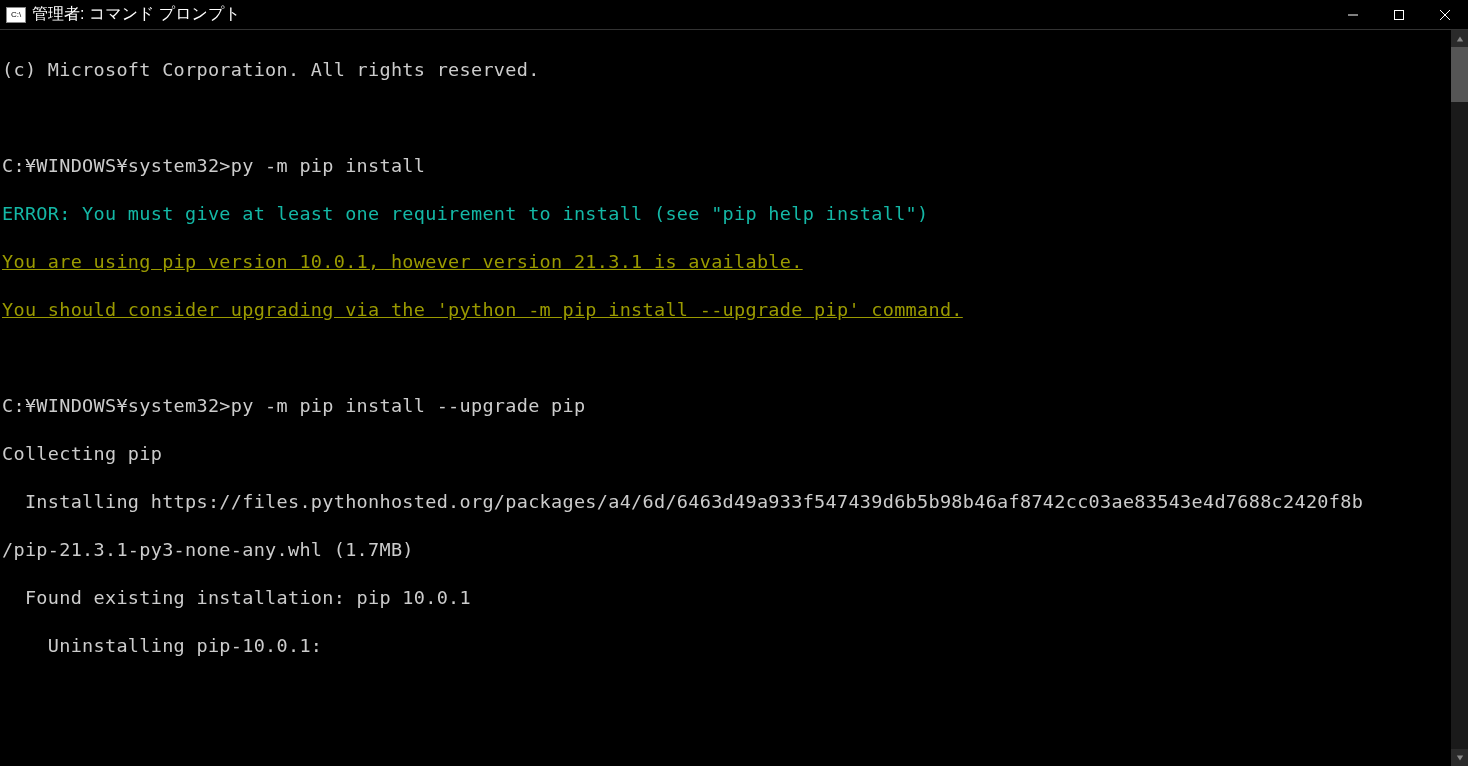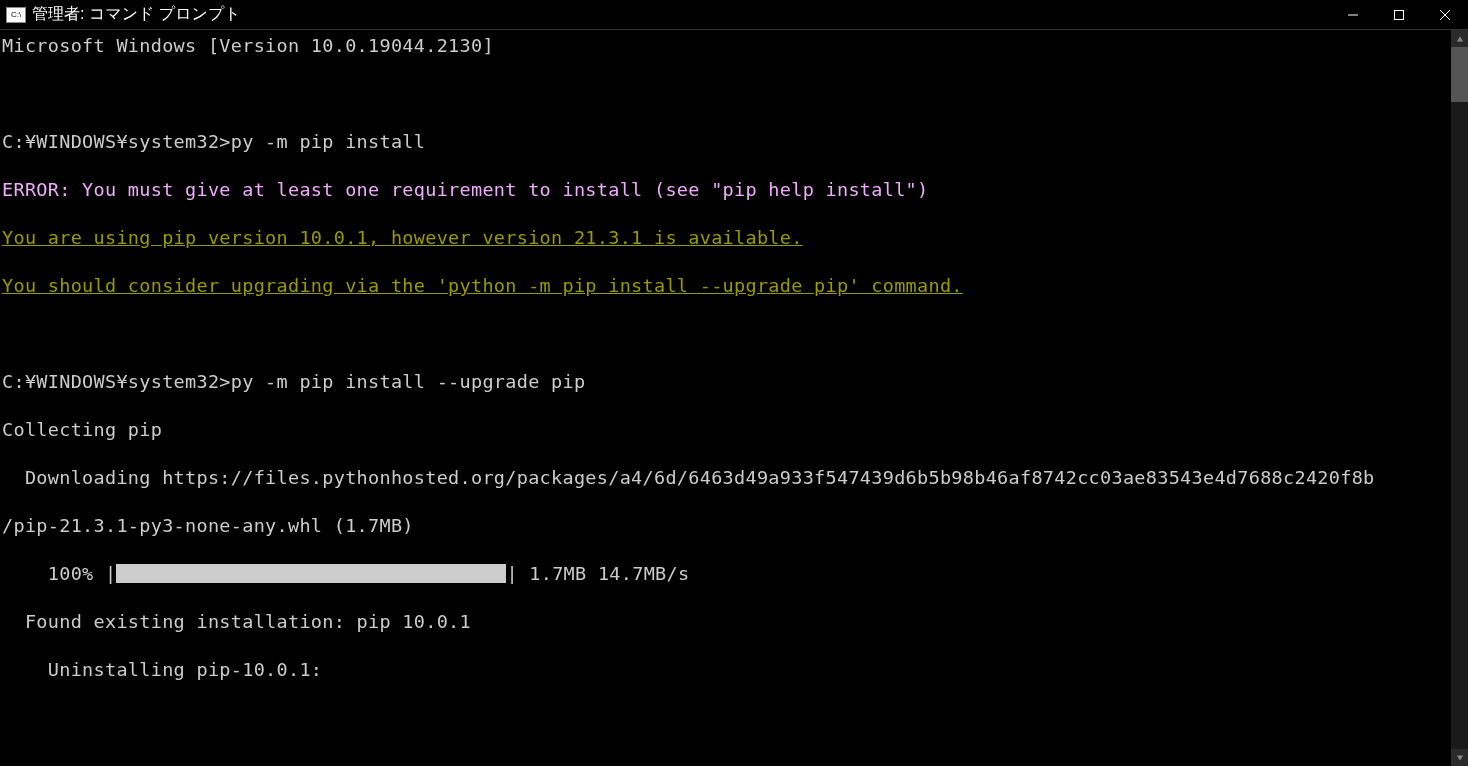--- a/index.html
+++ b/index.html
@@ -114,21 +114,21 @@
       top: 0;
       left: 0;
       right: 0;
       height: 55px;
       background: #555;
     }
     .line {
       display: block;
     }
     .red {
-      color: #f0abfc;
+      color: #14b8a6;
     }
     .yellow {
       color: #9a9a00;
       text-decoration: underline;
     }
     .white {
       color: #cccccc;
     }
     .progress-bar {
       display: inline-block;
@@ -163,32 +163,32 @@
     <div class="titlebar-btn close">
       <svg viewBox="0 0 10 10">
           <line x1="0" y1="0" x2="10" y2="10"></line>
           <line x1="10" y1="0" x2="0" y2="10"></line>
         </svg>
     </div>
   </div>
 </div>
 
 <div class="terminal-container">
-  <div class="terminal"><span class="line white">Microsoft Windows [Version 10.0.19044.2130]</span>
+  <div class="terminal">
+<span class="line white">(c) Microsoft Corporation. All rights reserved.</span>
 <span class="line"> </span>
 <span class="line"><span class="white">C:¥WINDOWS¥system32&gt;</span><span class="white">py -m pip install</span></span>
 <span class="line red">ERROR: You must give at least one requirement to install (see "pip help install")</span>
 <span class="line yellow">You are using pip version 10.0.1, however version 21.3.1 is available.</span>
 <span class="line yellow">You should consider upgrading via the 'python -m pip install --upgrade pip' command.</span>
 <span class="line"> </span>
 <span class="line"><span class="white">C:¥WINDOWS¥system32&gt;</span><span class="white">py -m pip install --upgrade pip</span></span>
 <span class="line white">Collecting pip</span>
-<span class="line white">  Downloading https://files.pythonhosted.org/packages/a4/6d/6463d49a933f547439d6b5b98b46af8742cc03ae83543e4d7688c2420f8b</span>
+<span class="line white">  Installing https://files.pythonhosted.org/packages/a4/6d/6463d49a933f547439d6b5b98b46af8742cc03ae83543e4d7688c2420f8b</span>
 <span class="line white">/pip-21.3.1-py3-none-any.whl (1.7MB)</span>
-<span class="line"><span class="white">    100% |</span><span class="progress-bar"></span><span class="white">| 1.7MB 14.7MB/s</span></span>
 <span class="line white">  Found existing installation: pip 10.0.1</span>
 <span class="line white">    Uninstalling pip-10.0.1:</span>
 
 
 
 </div>
 
   <div class="scrollbar">
     <div class="scrollbar-arrow">
       <svg viewBox="0 0 10 10">

